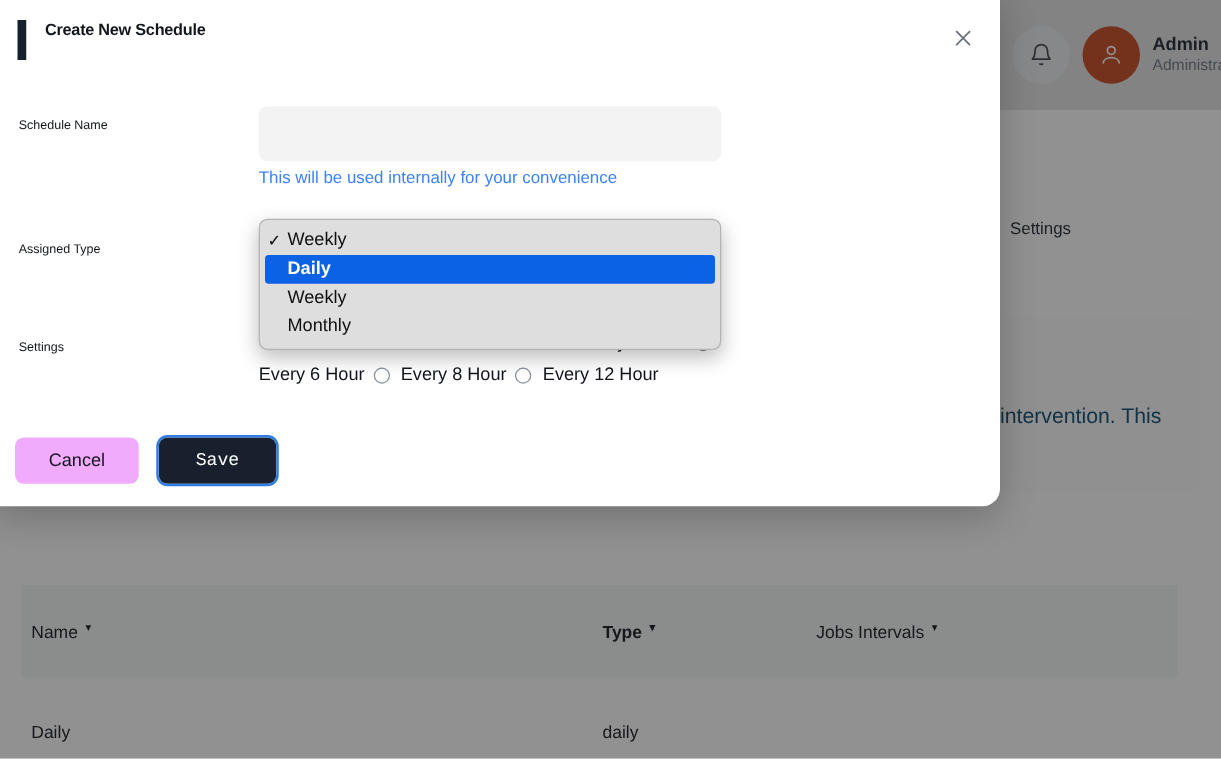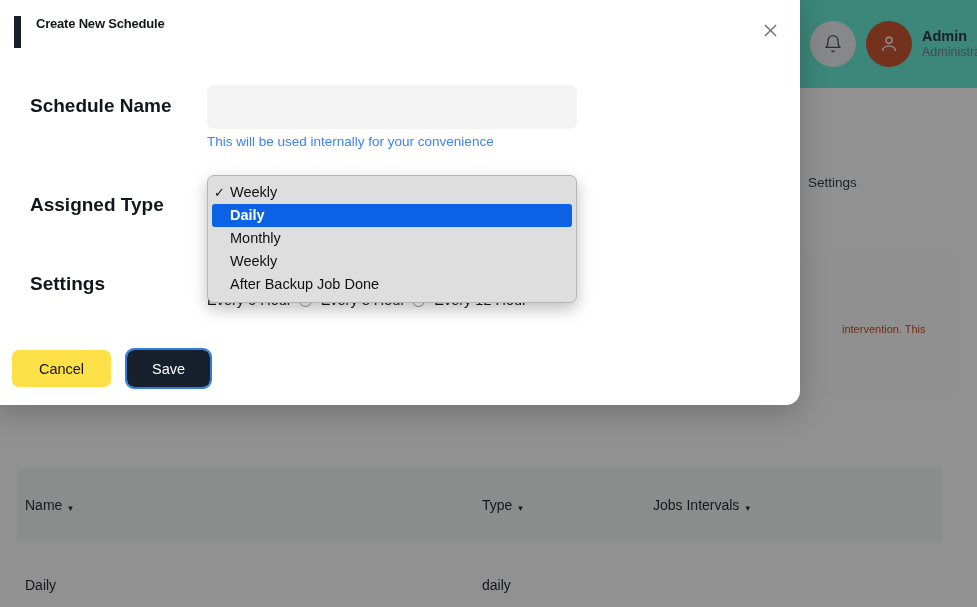--- a/index.html
+++ b/index.html
@@ -13,21 +13,21 @@
 
   
   .page-bg {
     position: absolute; inset: 0;
     background: #ffffff;
   }
   .page-inner { position: absolute; inset: 0; }
 
   .topbar {
     position: absolute; left: 800px; top: 0; width: 177px; height: 88px;
-    background: #5eead4;
+    background: #e5e5e5;
     display: flex; align-items: center; gap: 10px;
     padding-left: 10px;
   }
   .icon-circle {
     width: 46px; height: 46px; border-radius: 50%;
     display: flex; align-items: center; justify-content: center;
     flex: 0 0 auto;
   }
   .bell-wrap { background: #eceef1; }
   .avatar { background: #c8471f; }
@@ -39,36 +39,36 @@
     position: absolute; left: 808px; top: 175px;
     font-size: 13.5px; color: #1b2430;
   }
 
   .card-right {
     position: absolute; left: 800px; top: 254px; width: 160px; height: 140px;
     background: #fdfdfd; border-radius: 10px;
   }
   .card-right-text {
     position: absolute; left: 800px; top: 323px;
-    font-size: 11px; color: #c2410c; white-space: nowrap; padding-left: 42px;
+    font-size: 17px; color: #0c4a6e; white-space: nowrap;
   }
 
   .toolbar-row {
     position: absolute; left: 0; top: 403px; width: 977px; height: 55px;
   }
 
   .table-head {
     position: absolute; left: 17px; top: 468px; width: 925px; height: 74px;
     background: #f4f5f6;
     display: flex; align-items: center;
   }
-  .th { font-size: 14px; color: #12161c; display: flex; align-items: flex-end; gap: 6px; }
+  .th { font-size: 14px; color: #12161c; display: flex; align-items: flex-start; gap: 6px; }
   .th .caret { font-size: 9px; color: #12161c; }
   .th-name { position: absolute; left: 8px; }
-  .th-type { position: absolute; left: 465px; }
+  .th-type { position: absolute; left: 465px; font-weight: bold; }
   .th-jobs { position: absolute; left: 636px; }
 
   .table-row {
     position: absolute; left: 17px; top: 552px; width: 925px; height: 55px;
     background: #ffffff;
   }
   .td { position: absolute; top: 25px; font-size: 14px; color: #12161c; }
   .td-name { left: 8px; }
   .td-type { left: 465px; }
 
@@ -100,22 +100,22 @@
     letter-spacing: -0.2px;
   }
   .close-x {
     position: absolute; left: 760px; top: 22px;
     width: 28px; height: 28px;
     display: flex; align-items: center; justify-content: center;
     color: #6b7179;
   }
 
   .field-label {
-    position: absolute; left: 34px;
-    font-size: 19px; font-weight: 700; color: #12161c;
+    position: absolute; left: 19px;
+    font-size: 10px; font-weight: 400; color: #12161c;
   }
   .lbl-name { top: 101px; }
   .lbl-type { top: 200px; }
   .lbl-intervals { top: 279px; }
 
   .text-input {
     position: absolute; left: 211px; top: 91px;
     width: 370px; height: 44px;
     background: #f3f3f4; border: none; border-radius: 7px;
     font-family: "Liberation Sans", sans-serif; font-size: 14px;
@@ -173,24 +173,24 @@
     font-weight: 700;
   }
 
   .footer-btns { position: absolute; left: 16px; top: 356px; display: flex; gap: 16px; }
   .btn {
     height: 37px; border-radius: 7px;
     display: flex; align-items: center; justify-content: center;
     font-size: 14.5px; font-family: "Liberation Sans", sans-serif;
     border: none; cursor: pointer;
   }
-  .btn-cancel { width: 99px; background: #fde047; color: #12161c; }
+  .btn-cancel { width: 99px; background: #f0abfc; color: #12161c; }
   .btn-save {
-    width: 83px; background: #17202c; color: #ffffff;
-    outline: 2px solid #2f7de1; outline-offset: 0px;
+    width: 94px; background: #17202c; color: #ffffff;
+    outline: 2px solid #2f7de1; outline-offset: 0px; font-family: Liberation Mono, monospace;
   }
 </style>
 </head>
 <body>
 
 <div id="root">
 
   <div class="page-bg">
     <div class="page-inner">
 
@@ -294,27 +294,24 @@
 
     <div class="dropdown">
       <div class="dd-item">
         <span class="check">✓</span>
         <span>Weekly</span>
       </div>
       <div class="dd-item selected">
         <span>Daily</span>
       </div>
       <div class="dd-item">
+        <span>Weekly</span>
+      </div>
+      <div class="dd-item">
         <span>Monthly</span>
-      </div>
-      <div class="dd-item">
-        <span>Weekly</span>
-      </div>
-      <div class="dd-item">
-        <span>After Backup Job Done</span>
       </div>
     </div>
 
     <div class="footer-btns">
       <button class="btn btn-cancel">Cancel</button>
       <button class="btn btn-save">Save</button>
     </div>
 
   </div>
 

